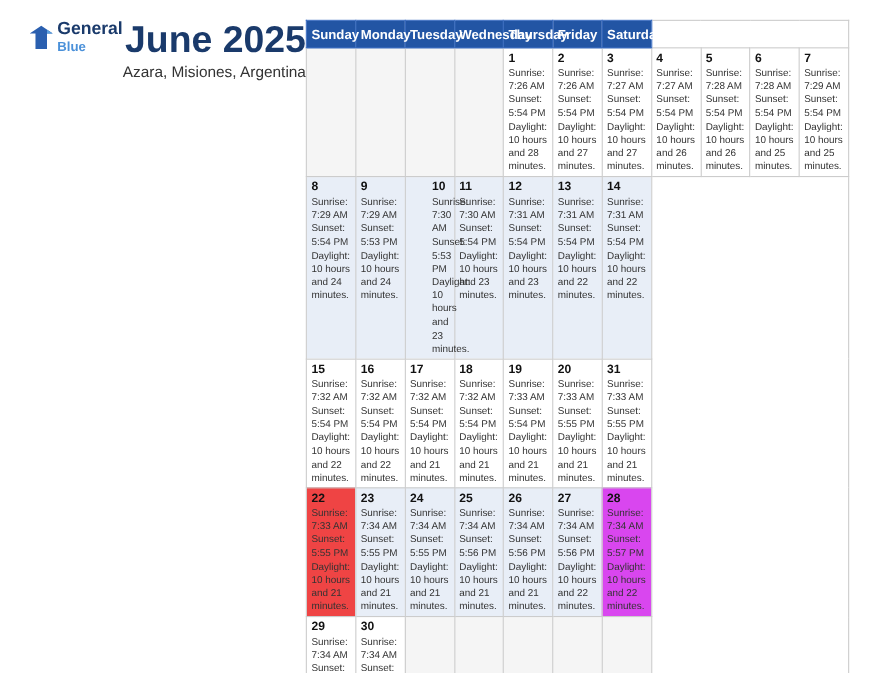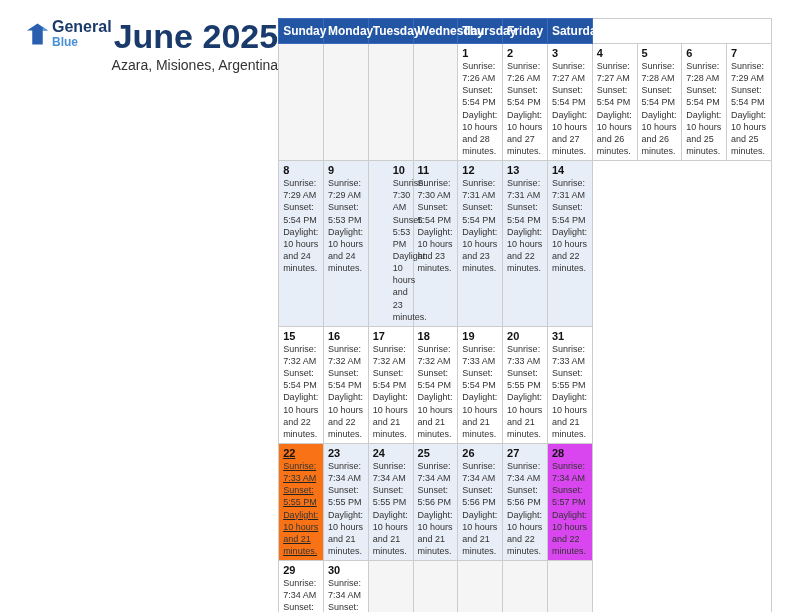--- a/index.html
+++ b/index.html
@@ -211,21 +211,21 @@
           <td>
             <span class="day-num">20</span>
             <div class="day-info">Sunrise: 7:33 AM<br>Sunset: 5:55 PM<br>Daylight: 10 hours and 21 minutes.</div>
           </td>
           <td>
             <span class="day-num">31</span>
             <div class="day-info">Sunrise: 7:33 AM<br>Sunset: 5:55 PM<br>Daylight: 10 hours and 21 minutes.</div>
           </td>
         </tr>
         <tr>
-          <td style="background: #f97316; text-decoration: underline;">
+          <td style="background: #ef4444;">
             <span class="day-num">22</span>
             <div class="day-info">Sunrise: 7:33 AM<br>Sunset: 5:55 PM<br>Daylight: 10 hours and 21 minutes.</div>
           </td>
           <td style="background: rgb(232, 238, 247);">
             <span class="day-num">23</span>
             <div class="day-info">Sunrise: 7:34 AM<br>Sunset: 5:55 PM<br>Daylight: 10 hours and 21 minutes.</div>
           </td>
           <td style="background: rgb(232, 238, 247);">
             <span class="day-num">24</span>
             <div class="day-info">Sunrise: 7:34 AM<br>Sunset: 5:55 PM<br>Daylight: 10 hours and 21 minutes.</div>

